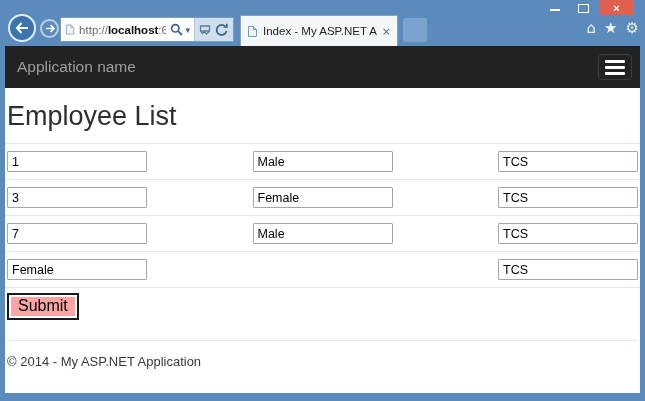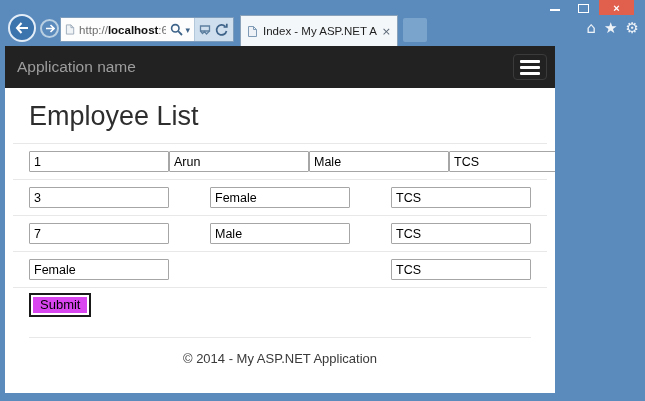--- a/index.html
+++ b/index.html
@@ -35,43 +35,43 @@
     display:flex; align-items:center; gap:5px; padding:0 6px; }
   .tab-title { flex:1; font-size:11.5px; color:#1e1e1e; white-space:nowrap; overflow:hidden; }
   .tab-close { color:#5a6775; font-size:11px; font-family:"DejaVu Sans", sans-serif; }
   .newtab { position:absolute; left:403px; top:18px; width:24px; height:24px; background:#7aa4cb; border-radius:2px; }
 
   .chrome-icons { position:absolute; right:6px; top:17px; display:flex; gap:8px; align-items:center;
     color:#eef3f8; font-family:"DejaVu Sans", sans-serif; }
   .chrome-icons span { font-size:15px; line-height:22px; }
 
   
-  .page { position:absolute; left:5px; top:46px; width:550px; height:347px; background:#fff; overflow:hidden; }
+  .page { position:absolute; left:5px; top:46px; width:635px; height:347px; background:#fff; overflow:hidden; }
 
   .navbar { height:42px; background:#222; position:relative; display:flex; align-items:center; }
   .brand { margin-left:12px; color:#9d9d9d; font-size:15.5px; }
   .hamburger { position:absolute; right:8px; top:8px; width:34px; height:26px; border:1px solid #3b3b3b;
     border-radius:4px; background:#222; display:flex; flex-direction:column; justify-content:center;
     align-items:center; gap:3px; }
   .hamburger .hbar { width:20px; height:3px; background:#fff; border-radius:1px; }
 
-  .content { padding:0 24px; }
+  .content { padding:0 2px; }
   h2.title { font-size:27px; font-weight:400; color:#2e2e2e; margin:13px 0 11px; }
 
   .rows { margin:0 -16px; }
   .grid-row { border-top:1px solid #e8e8e8; padding:7px 16px; display:flex; justify-content:space-between; }
   .row-end { border-top:1px solid #e8e8e8; height:0; }
   .cell { width:140px; height:21px; border:1px solid #a6a6a6; border-radius:1px; font-size:12.5px;
     font-family:"Liberation Sans", sans-serif; color:#000; padding:0 4px; }
 
-  .submit-btn { margin-top:5px; background:#d946ef; border:2px solid #1a1a1a; box-shadow: inset 0 0 0 2px #fff;
-    padding:2px 9px 3px; font-size:13px; font-family:"Liberation Sans", sans-serif; color:#000; }
+  .submit-btn { margin-top:5px; background:#fca5a5; border:2px solid #1a1a1a; box-shadow: inset 0 0 0 2px #fff;
+    padding:2px 9px 3px; font-size:16px; font-family:"Liberation Sans", sans-serif; color:#000; }
 
   .footer-hr { border-top:1px solid #e8e8e8; margin:20px 0 13px; }
-  .footer-text { font-size:13px; color:#3a3a3a;text-align:center; }
+  .footer-text { font-size:13px; color:#3a3a3a; }
 
   svg { display:block; }
 </style>
 </head>
 <body>
 
 <div class="window">
 
   <div class="win-btn btn-min">
     <div class="bar"></div>
@@ -147,21 +147,20 @@
         <div class="hbar"></div>
       </div>
     </div>
 
     <div class="content">
       <h2 class="title">Employee List</h2>
 
       <div class="rows">
         <div class="grid-row">
           <input class="cell" value="1" style="">
-          <input class="cell" value="Arun" style="">
           <input class="cell" value="Male" style="">
           <input class="cell" value="TCS" style="">
         </div>
         <div class="grid-row">
           <input class="cell" value="3" style="">
           <input class="cell" value="Female" style="">
           <input class="cell" value="TCS" style="">
         </div>
         <div class="grid-row">
           <input class="cell" value="7" style="">

